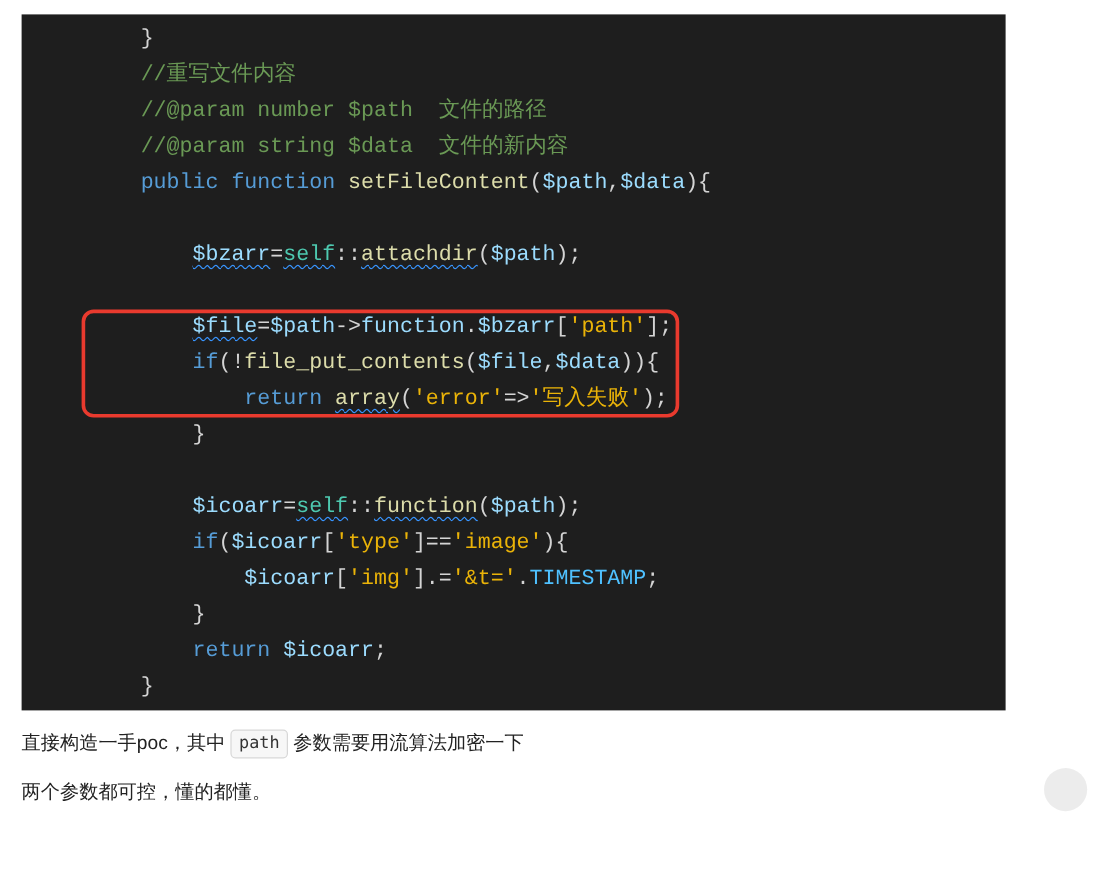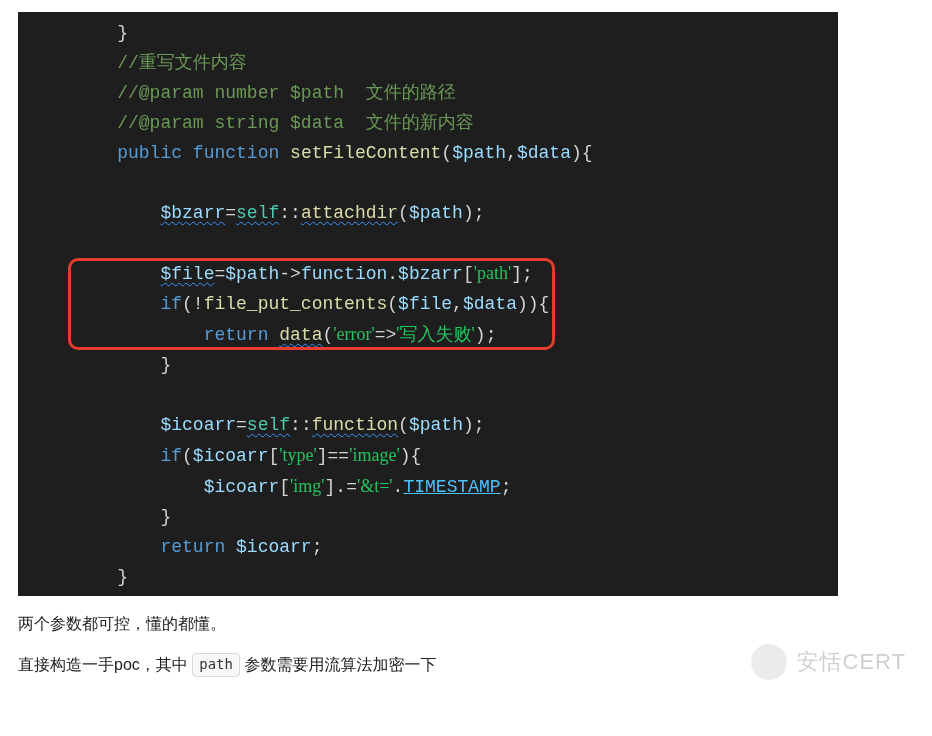--- a/index.html
+++ b/index.html
@@ -24,23 +24,23 @@
     font-size: 18px;
     line-height: 30px;
     color: #d4d4d4;
     white-space: pre;
     position: relative;
   }
   .c-comment { color: #6a9955; }
   .c-keyword { color: #569cd6; }
   .c-func    { color: #dcdcaa; }
   .c-var     { color: #9cdcfe; }
-  .c-string  { color: #22c55e; font-family: Liberation Serif, serif; }
+  .c-string  { color: #eab308; }
   .c-class   { color: #4ec9b0; }
-  .c-const   { color: #4fc1ff; text-decoration: underline; }
+  .c-const   { color: #4fc1ff; }
   .c-like    { color: #d4d4d4; }
   .wavy {
     text-decoration: underline;
     text-decoration-style: wavy;
     text-decoration-color: #3794ff;
     text-decoration-thickness: 1px;
     text-underline-offset: 3px;
   }
   .box-holder {
     position: relative;
@@ -104,34 +104,33 @@
 <pre class="code"><span class="c-like">    }</span>
 <span class="c-comment">    //重写文件内容</span>
 <span class="c-comment">    //@param number $path  文件的路径</span>
 <span class="c-comment">    //@param string $data  文件的新内容</span>
     <span class="c-keyword">public</span> <span class="c-keyword">function</span> <span class="c-func">setFileContent</span>(<span class="c-var">$path</span>,<span class="c-var">$data</span>){
 
         <span class="c-var wavy">$bzarr</span>=<span class="c-class wavy">self</span>::<span class="c-func wavy">attachdir</span>(<span class="c-var">$path</span>);
 
 <span class="box-holder">        <span class="c-var wavy">$file</span>=<span class="c-var">$path</span>-&gt;<span class="c-var">function</span>.<span class="c-var">$bzarr</span>[<span class="c-string">'path'</span>];
         <span class="c-keyword">if</span>(!<span class="c-func">file_put_contents</span>(<span class="c-var">$file</span>,<span class="c-var">$data</span>)){
-            <span class="c-keyword">return</span> <span class="c-func wavy">data</span>(<span class="c-string">'error'</span>=&gt;<span class="c-string">'写入失败'</span>);<span class="red-box"></span></span>
+            <span class="c-keyword">return</span> <span class="c-func wavy">array</span>(<span class="c-string">'error'</span>=&gt;<span class="c-string">'写入失败'</span>);<span class="red-box"></span></span>
         }
 
         <span class="c-var">$icoarr</span>=<span class="c-class wavy">self</span>::<span class="c-func wavy">function</span>(<span class="c-var">$path</span>);
         <span class="c-keyword">if</span>(<span class="c-var">$icoarr</span>[<span class="c-string">'type'</span>]==<span class="c-string">'image'</span>){
             <span class="c-var">$icoarr</span>[<span class="c-string">'img'</span>].=<span class="c-string">'&amp;t='</span>.<span class="c-const">TIMESTAMP</span>;
         }
         <span class="c-keyword">return</span> <span class="c-var">$icoarr</span>;
     }</pre>
 </div>
 
 <div class="art-wrap">
-  <p>两个参数都可控，懂的都懂。</p>
   <p>
     <span>直接构造一手poc，其中 </span><span class="kbd">path</span><span> 参数需要用流算法加密一下</span>
   </p>
+  <p>两个参数都可控，懂的都懂。</p>
 </div>
 
 <div class="watermark">
   <span class="wm-icon"></span>
-  <span>安恬CERT</span>
 </div>
 
 </body></html>

